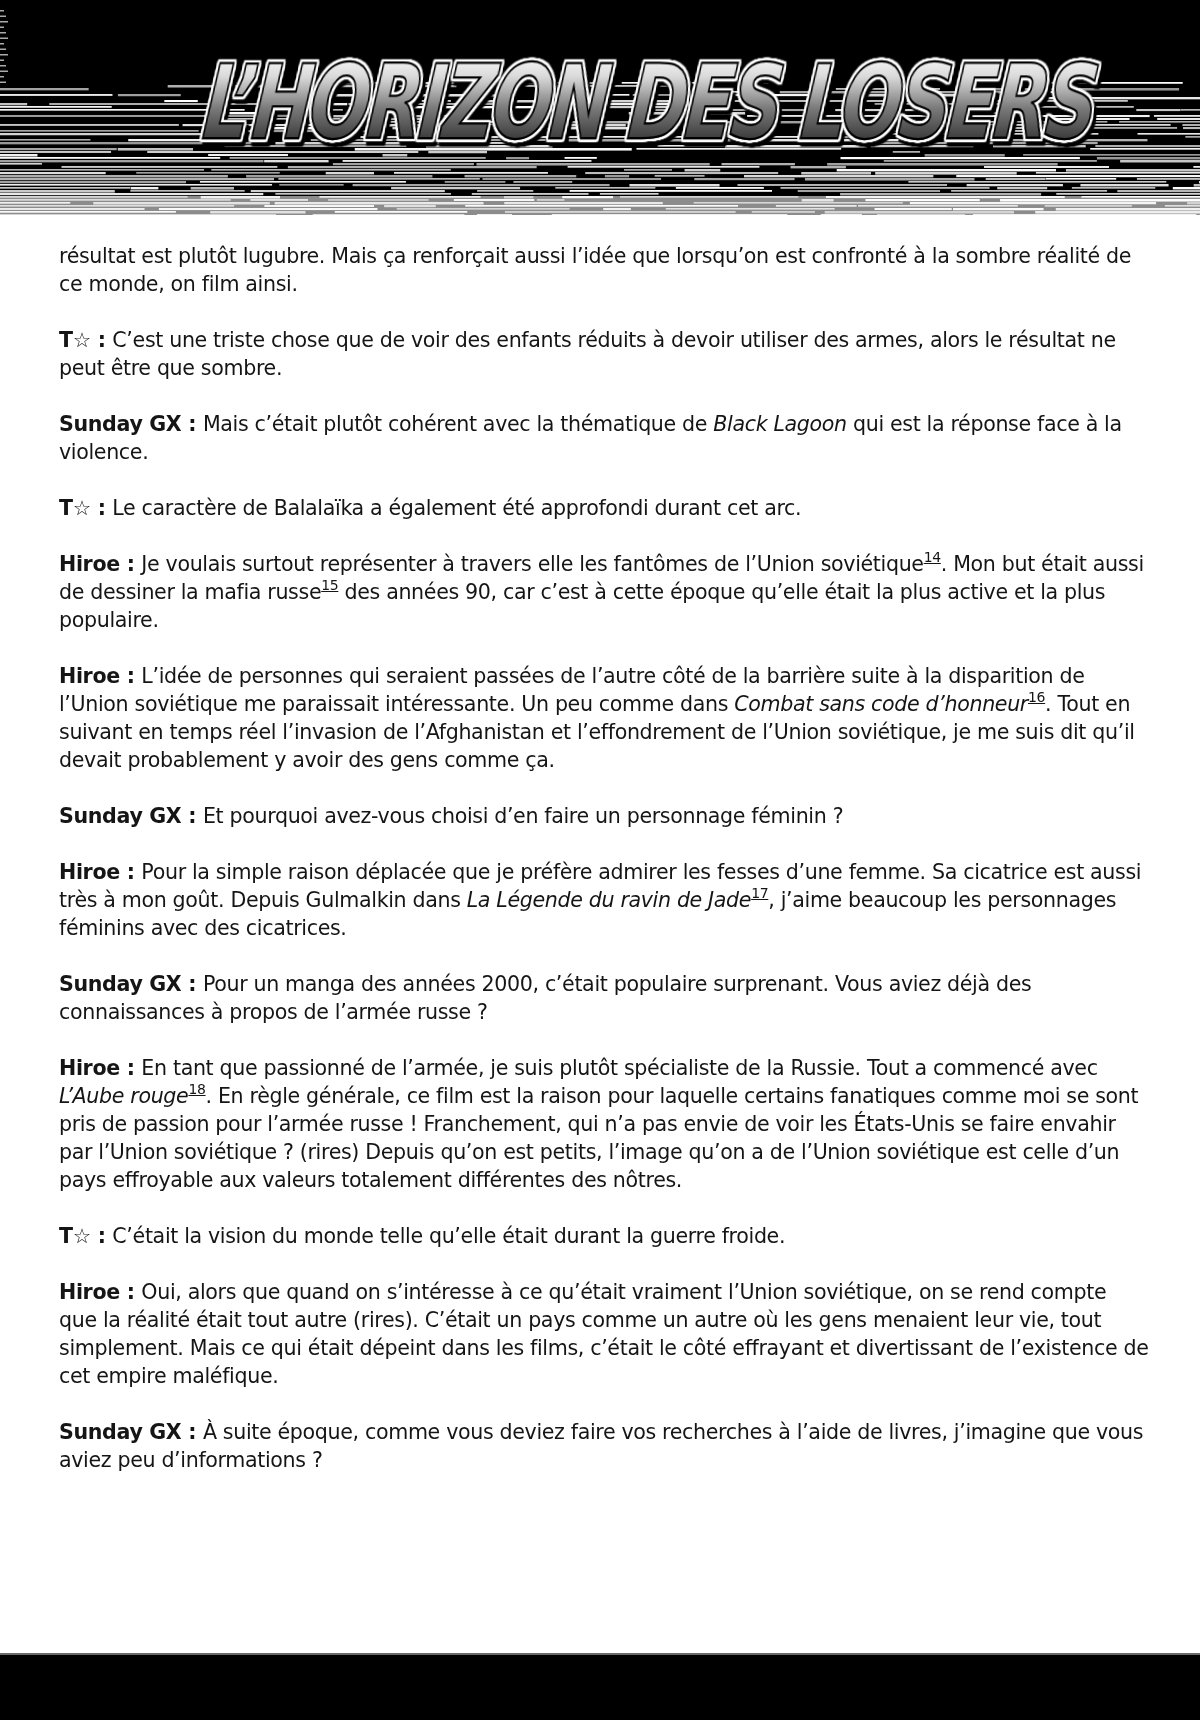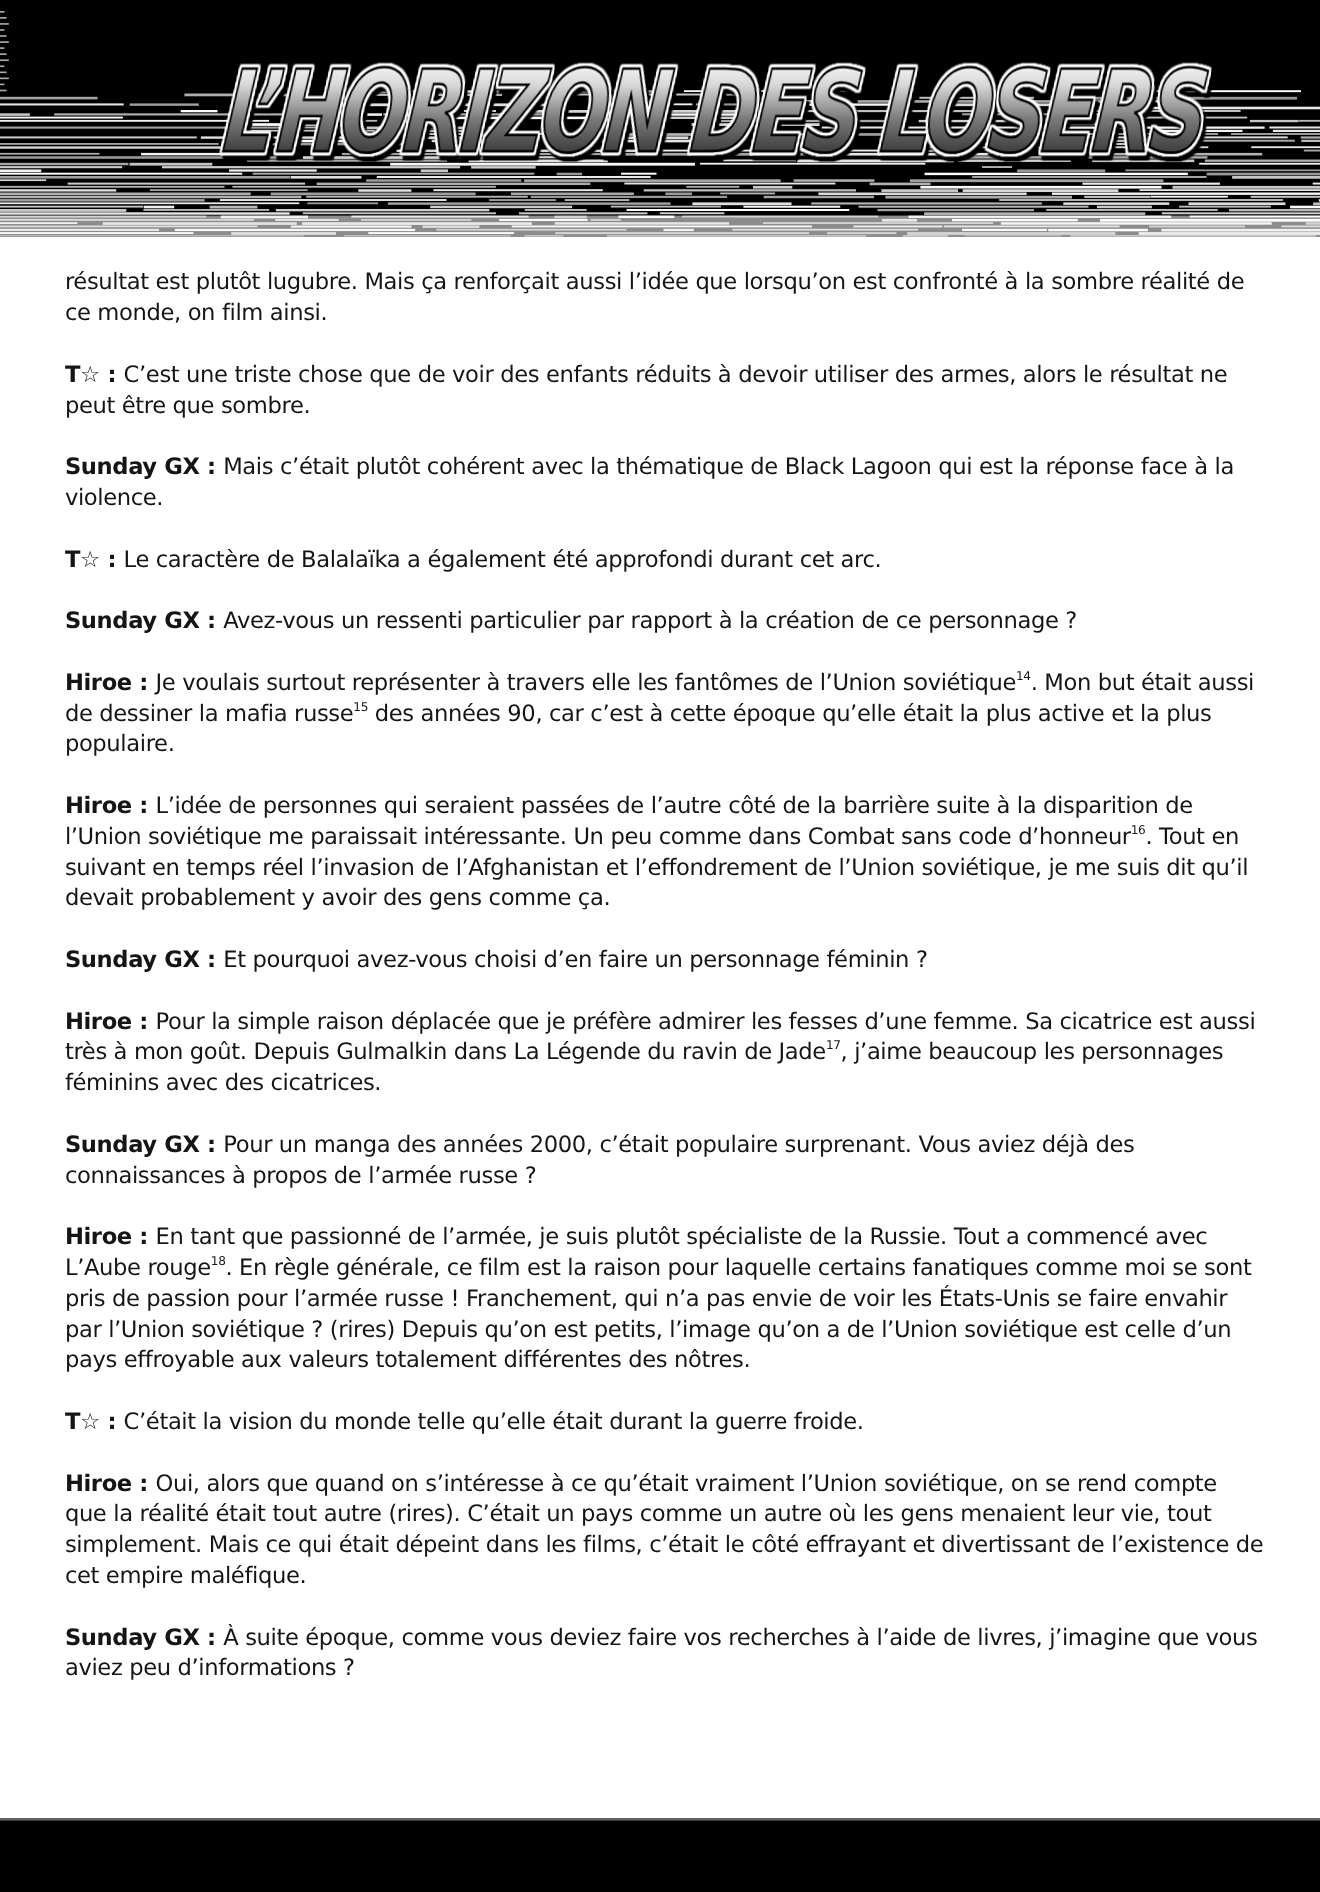--- a/index.html
+++ b/index.html
@@ -24,22 +24,22 @@
     -webkit-background-clip: text; background-clip: text; color: transparent;
     -webkit-text-stroke: 2px #000;
     filter: drop-shadow(0 0 0 #fff) drop-shadow(2px 0 0 #fff) drop-shadow(-2px 0 0 #fff) drop-shadow(0 2px 0 #fff) drop-shadow(0 -2px 0 #fff) drop-shadow(4px 4px 0 #000);
   }
   .content {
     position: absolute; left: 59px; top: 242px; width: 1090px;
     font-size: 20.6px; line-height: 28px; letter-spacing: -0.35px;
   }
   .para { margin: 0 0 28px 0; }
   .seg-bold { font-weight: bold; }
-  .seg-italic { }
-  .seg-sup { font-size: 11px; vertical-align: 9px; line-height: 0; }
+  .seg-italic { font-style: italic; }
+  .seg-sup { font-size: 14px; vertical-align: 9px; line-height: 0; text-decoration: underline; }
   .footer {
     position: absolute; left: 0; top: 1653px; width: 1200px; height: 67px; background: #000;
     border-top: 2px solid #6a6a6a;
   }
 </style>
 </head>
 <body>
 
 <div class="header">
   <svg class="lines" viewBox="0 0 1200 215" preserveAspectRatio="none">
@@ -321,21 +321,20 @@
   <div class="title-wrap">
     <div class="page-title">L’HORIZON DES LOSERS</div>
   </div>
 </div>
 
 <div class="content" id="content">
     <p class="para"><span class="seg-normal">résultat est plutôt lugubre. Mais ça renforçait aussi l’idée que lorsqu’on est confronté à la sombre réalité de ce monde, on film ainsi.</span></p>
     <p class="para"><span class="seg-bold">T☆ : </span><span class="seg-normal">C’est une triste chose que de voir des enfants réduits à devoir utiliser des armes, alors le résultat ne peut être que sombre.</span></p>
     <p class="para"><span class="seg-bold">Sunday GX : </span><span class="seg-normal">Mais c’était plutôt cohérent avec la thématique de </span><span class="seg-italic">Black Lagoon</span><span class="seg-normal"> qui est la réponse face à la violence.</span></p>
     <p class="para"><span class="seg-bold">T☆ : </span><span class="seg-normal">Le caractère de Balalaïka a également été approfondi durant cet arc.</span></p>
-    <p class="para"><span class="seg-bold">Sunday GX : </span><span class="seg-normal">Avez-vous un ressenti particulier par rapport à la création de ce personnage ?</span></p>
     <p class="para"><span class="seg-bold">Hiroe : </span><span class="seg-normal">Je voulais surtout représenter à travers elle les fantômes de l’Union soviétique</span><sup class="seg-sup">14</sup><span class="seg-normal">. Mon but était aussi de dessiner la mafia russe</span><sup class="seg-sup">15</sup><span class="seg-normal"> des années 90, car c’est à cette époque qu’elle était la plus active et la plus populaire.</span></p>
     <p class="para"><span class="seg-bold">Hiroe : </span><span class="seg-normal">L’idée de personnes qui seraient passées de l’autre côté de la barrière suite à la disparition de l’Union soviétique me paraissait intéressante. Un peu comme dans </span><span class="seg-italic">Combat sans code d’honneur</span><sup class="seg-sup">16</sup><span class="seg-normal">. Tout en suivant en temps réel l’invasion de l’Afghanistan et l’effondrement de l’Union soviétique, je me suis dit qu’il devait probablement y avoir des gens comme ça.</span></p>
     <p class="para"><span class="seg-bold">Sunday GX : </span><span class="seg-normal">Et pourquoi avez-vous choisi d’en faire un personnage féminin ?</span></p>
     <p class="para"><span class="seg-bold">Hiroe : </span><span class="seg-normal">Pour la simple raison déplacée que je préfère admirer les fesses d’une femme. Sa cicatrice est aussi très à mon goût. Depuis Gulmalkin dans </span><span class="seg-italic">La Légende du ravin de Jade</span><sup class="seg-sup">17</sup><span class="seg-normal">, j’aime beaucoup les personnages féminins avec des cicatrices.</span></p>
     <p class="para"><span class="seg-bold">Sunday GX : </span><span class="seg-normal">Pour un manga des années 2000, c’était populaire surprenant. Vous aviez déjà des connaissances à propos de l’armée russe ?</span></p>
     <p class="para"><span class="seg-bold">Hiroe : </span><span class="seg-normal">En tant que passionné de l’armée, je suis plutôt spécialiste de la Russie. Tout a commencé avec </span><span class="seg-italic">L’Aube rouge</span><sup class="seg-sup">18</sup><span class="seg-normal">. En règle générale, ce film est la raison pour laquelle certains fanatiques comme moi se sont pris de passion pour l’armée russe ! Franchement, qui n’a pas envie de voir les États-Unis se faire envahir par l’Union soviétique ? (rires) Depuis qu’on est petits, l’image qu’on a de l’Union soviétique est celle d’un pays effroyable aux valeurs totalement différentes des nôtres.</span></p>
     <p class="para"><span class="seg-bold">T☆ : </span><span class="seg-normal">C’était la vision du monde telle qu’elle était durant la guerre froide.</span></p>
     <p class="para"><span class="seg-bold">Hiroe : </span><span class="seg-normal">Oui, alors que quand on s’intéresse à ce qu’était vraiment l’Union soviétique, on se rend compte que la réalité était tout autre (rires). C’était un pays comme un autre où les gens menaient leur vie, tout simplement. Mais ce qui était dépeint dans les films, c’était le côté effrayant et divertissant de l’existence de cet empire maléfique.</span></p>
     <p class="para"><span class="seg-bold">Sunday GX : </span><span class="seg-normal">À suite époque, comme vous deviez faire vos recherches à l’aide de livres, j’imagine que vous aviez peu d’informations ?</span></p>
   </div>

